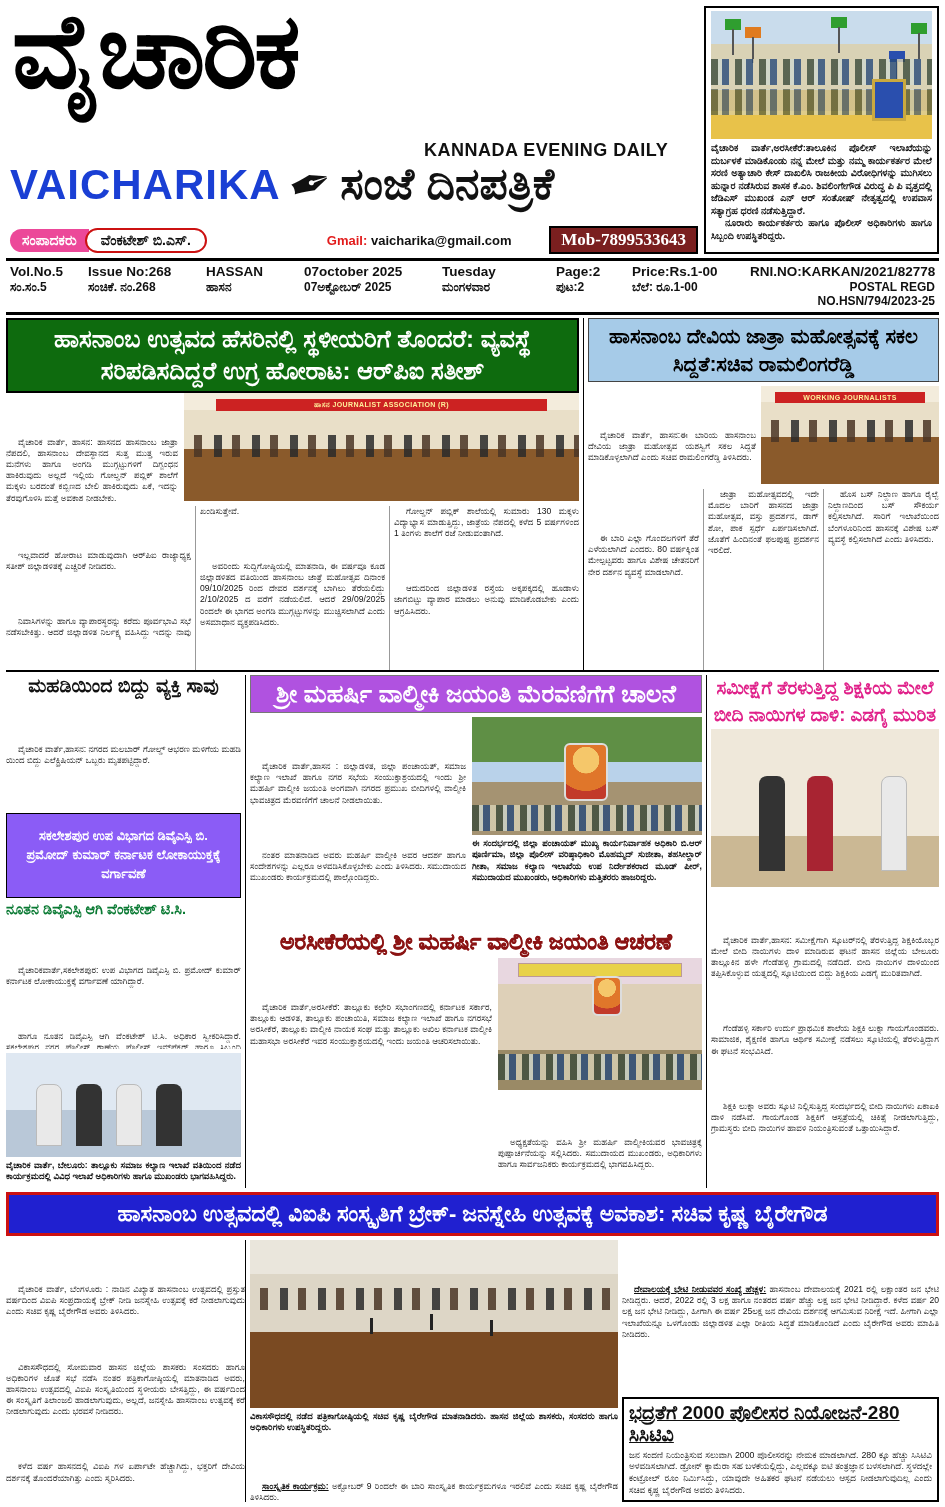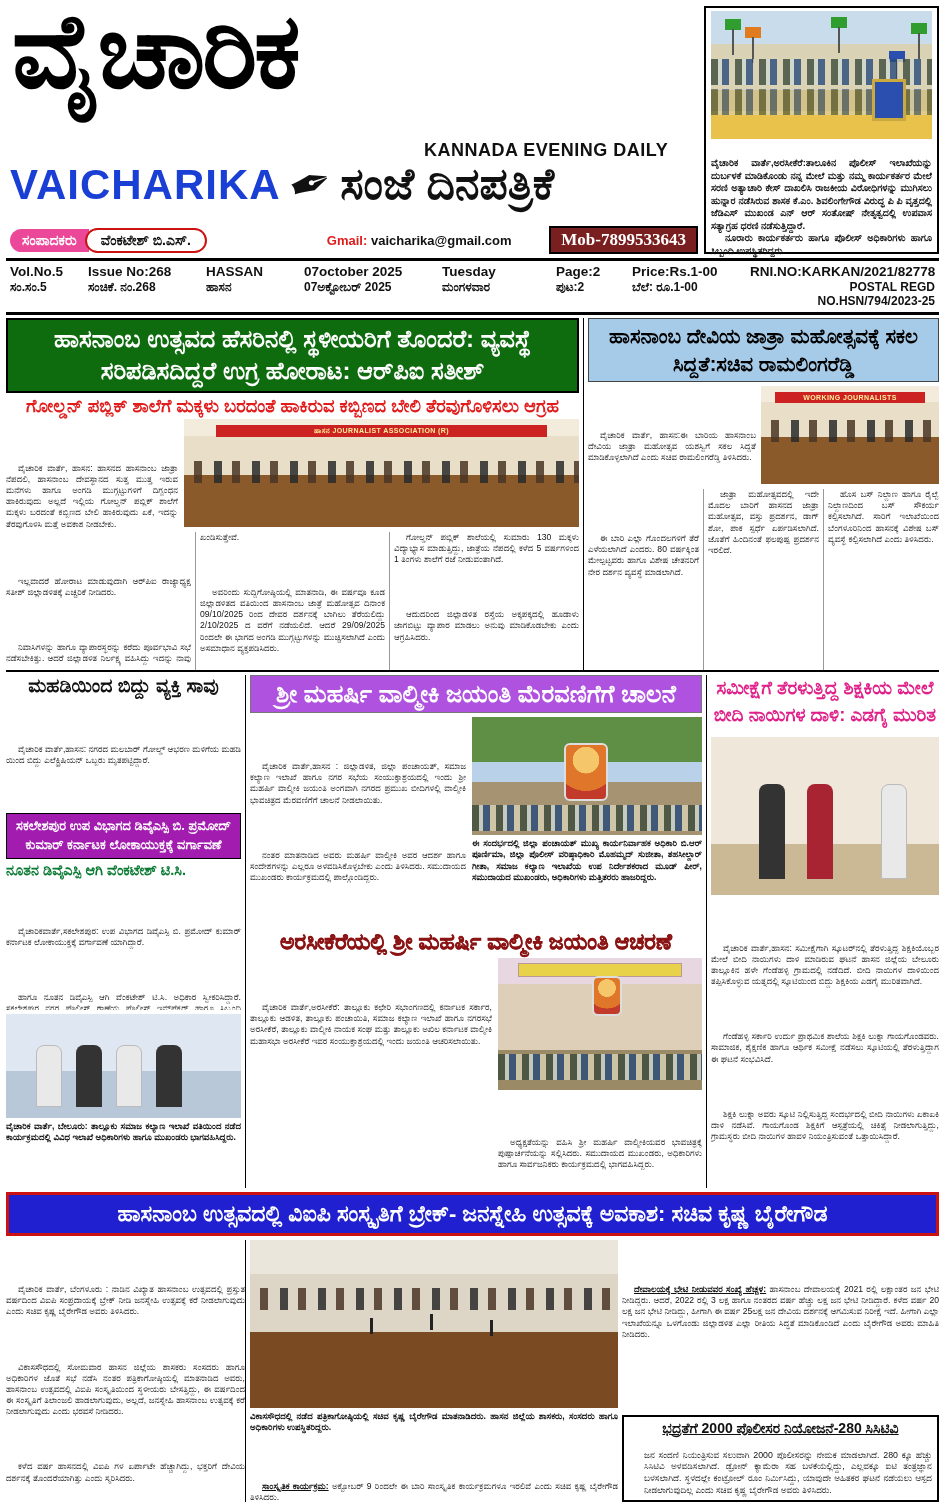--- a/index.html
+++ b/index.html
@@ -23,21 +23,21 @@
   .kn-subtitle { font-size:44px; font-weight:900; line-height:1; }
   .editor-row { position:absolute; left:4px; top:222px; width:688px; display:flex; align-items:center; }
   .editor-pill { background:#ec4899; color:#fff; font-weight:800; font-size:14px; padding:3px 12px; border-radius:14px 0 0 14px; }
   .editor-name { border:2px solid #cc1111; border-radius:14px; padding:2px 14px; font-weight:800; font-size:14px; margin-left:-4px; background:#fff; }
   .gmail-wrap { margin-left:120px; font-size:13px; font-weight:700; }
   .gmail-label { color:#e21b1b; }
   .mob-box { margin-left:auto; background:#7a1f1f; color:#fff; border:2px solid #000; font-family:"Liberation Serif", serif; font-weight:700; font-size:17px; padding:2px 10px; }
   .mast-photo-box { position:absolute; right:0; top:2px; width:235px; height:248px; border:2px solid #000; padding:3px 5px; background:#fff; }
   .ph { position:relative; overflow:hidden; width:100%; }
   .mast-photo { height:128px; }
-  .mast-caption { font-size:9.5px; line-height:1.32; text-align:justify; font-weight:600; margin-top:18px; }
+  .mast-caption { font-size:9.5px; line-height:1.32; text-align:justify; font-weight:600; margin-top:3px; }
   .mast-caption p + p { text-indent:14px; }
   
   .ph-protest { background:linear-gradient(#c9dcec 0 26%, #d9d2b5 26% 62%, #caa94d 62% 78%, #e8c24a 78% 100%); }
   .flag { position:absolute; width:16px; height:11px; background:#2f9e2f; }
   .flag:after { content:""; position:absolute; left:7px; top:10px; width:2px; height:26px; background:#555; }
   .flag.saffron { background:#e07b1f; }
   .flag.blue { background:#2a4fae; }
   .crowd { position:absolute; left:0; right:0; height:26px; background:repeating-linear-gradient(90deg,#3a4a3a 0 7px,#cfd8cf 7px 11px,#274a7a 11px 18px,#d9d2b5 18px 24px); opacity:.8; }
   .portrait { position:absolute; width:34px; height:42px; background:#2a4fae; border:3px solid #caa93f; }
   .banner-strip { position:absolute; left:8%; right:8%; top:6px; background:#cc2222; color:#ffee99; font-size:7px; font-weight:700; text-align:center; padding:2px 0; letter-spacing:.4px; }
@@ -74,48 +74,48 @@
   .a1-photo { flex:1; height:108px; }
   .art2 { flex:1; display:flex; flex-direction:column; }
   .blue-box { background:#a6cbe8; border:1px solid #444; color:#000; text-align:center; font-size:20px; font-weight:800; line-height:1.4; padding:3px 2px; }
   .a2-mid { display:flex; gap:5px; height:100px; margin:4px 0 3px; }
   .a2-mid .body-txt { flex:1; }
   .a2-photo { width:178px; height:98px; }
   
   .mid-section { display:flex; gap:4px; height:518px; border-top:2px solid #000; padding-top:3px; }
   .mid-left { width:240px; border-right:1px solid #000; padding-right:4px; }
   .h-plain { font-size:19px; font-weight:900; text-align:center; margin-bottom:3px; }
-  .navy-box { background:#a21caf; color:#fff; border:1px solid #000; font-size:13px; font-weight:800; text-align:center; line-height:1.45; padding:3px; margin:5px 0 3px; }
+  .navy-box { background:#8b5cf6; color:#fff; border:1px solid #000; font-size:13px; font-weight:800; text-align:center; line-height:1.45; padding:13px; margin:5px 0 3px; }
   .green-subhead { color:#0a7a33; font-size:14.5px; font-weight:800; text-align:left; margin-bottom:3px; }
   .mid-left .photo-b { height:104px; margin:4px 0 3px; }
   .mid-center { width:457px; border-right:1px solid #000; padding-right:4px; }
   .purple-box { background:#b052e0; color:#fff; border:1px solid #777; text-align:center; font-size:24px; font-weight:800; padding:4px 2px; }
   .a5-row { display:flex; gap:6px; margin-top:4px; height:208px; }
   .a5-row .body-txt { width:216px; }
   .a5-right { flex:1; display:flex; flex-direction:column; gap:3px; }
   .a5-photo { height:118px; }
   .maroon-head { color:#8b1414; font-size:22px; font-weight:900; text-align:center; margin:4px 0 3px; -webkit-text-stroke:.4px #8b1414; }
   .a6-row { display:flex; gap:6px; height:212px; }
   .a6-row .body-txt { flex:1; }
   .a6-photo-wrap { width:204px; display:flex; flex-direction:column; gap:3px; }
   .a6-photo { height:132px; }
   .mid-right { flex:1; }
-  .magenta-head { color:#e0218a; font-size:18.5px; font-weight:900; text-align:center; line-height:1.45; margin-bottom:8px; }
+  .magenta-head { color:#e0218a; font-size:18.5px; font-weight:900; text-align:center; line-height:1.45; margin-bottom:0; }
   .a7-photo { height:158px; margin-bottom:4px; }
   
   .banner-box { border:3px solid #cc1111; background:#2020d0; color:#fff; text-align:center; font-size:22px; font-weight:800; padding:6px 2px; margin:4px 0; }
   .bottom-section { display:flex; gap:4px; height:262px; }
   .bot-left { width:240px; border-right:1px solid #000; }
   .bot-mid { width:368px; display:flex; flex-direction:column; gap:3px; }
   .bot-photo { height:168px; }
   .bot-right { flex:1; display:flex; flex-direction:column; }
   .inline-head { font-weight:800; text-decoration:underline; }
   .boxed-item { border:2px solid #000; padding:3px 5px; margin-top:3px; }
-  .boxed-head { font-size:14px; font-weight:900; text-align:center; text-decoration:underline; margin-bottom:13px; }
-  .boxed-body { font-size:8.8px; line-height:1.35; text-align:justify;margin-left:15px; }
+  .boxed-head { font-size:19px; font-weight:900; text-decoration:underline; margin-bottom:4px; }
+  .boxed-body { font-size:8.8px; line-height:1.35; text-align:justify; }
 </style>
 </head>
 <body>
 
 <div class="page">
 
   <div class="masthead">
     <div class="mast-title">ವೈಚಾರಿಕ</div>
     <div class="eng-daily">KANNADA EVENING DAILY</div>
     <div class="brand-row">
@@ -170,21 +170,20 @@
       <span>ಪುಟ:2</span>
       <span>ಬೆಲೆ: ರೂ.1-00</span>
       <span class="c-right">POSTAL REGD NO.HSN/794/2023-25</span>
     </div>
   </div>
 
   <div class="top-section">
 
     <div class="art1">
       <div class="green-box">ಹಾಸನಾಂಬ ಉತ್ಸವದ ಹೆಸರಿನಲ್ಲಿ ಸ್ಥಳೀಯರಿಗೆ ತೊಂದರೆ: ವ್ಯವಸ್ಥೆ ಸರಿಪಡಿಸದಿದ್ದರೆ ಉಗ್ರ ಹೋರಾಟ: ಆರ್‌ಪಿಐ ಸತೀಶ್</div>
-      <div class="red-subhead">ಗೋಲ್ಡನ್ ಪಬ್ಲಿಕ್ ಶಾಲೆಗೆ ಮಕ್ಕಳು ಬರದಂತೆ ಹಾಕಿರುವ ಕಬ್ಬಿಣದ ಬೇಲಿ ತೆರವುಗೊಳಿಸಲು ಆಗ್ರಹ</div>
       <div class="a1-mid">
         <div class="body-txt">
           <p>ವೈಚಾರಿಕ ವಾರ್ತೆ, ಹಾಸನ: ಹಾಸನದ ಹಾಸನಾಂಬ ಜಾತ್ರಾ ನೆಪದಲಿ, ಹಾಸನಾಂಬ ದೇವಸ್ಥಾನದ ಸುತ್ತ ಮುತ್ತ ಇರುವ ಮನೆಗಳು ಹಾಗೂ ಅಂಗಡಿ ಮುಗ್ಗಟ್ಟುಗಳಿಗೆ ದಿಗ್ಬಂಧನ ಹಾಕಿರುವುದು ಅಲ್ಲದೆ ಇಲ್ಲಿಯ ಗೋಲ್ಡನ್ ಪಬ್ಲಿಕ್ ಶಾಲೆಗೆ ಮಕ್ಕಳು ಬರದಂತೆ ಕಬ್ಬಿಣದ ಬೇಲಿ ಹಾಕಿರುವುದು ಏಕೆ, ಇದನ್ನು ತೆರವುಗೊಳಿಸಿ ಮತ್ತೆ ಅವಕಾಶ ನೀಡಬೇಕು.</p>
         </div>
         <div class="ph a1-photo ph-dais">
           <div class="banner-strip">
             <span>ಹಾಸನ</span>
             <span>JOURNALIST ASSOCIATION (R)</span>
           </div>
           <div class="heads" style="top:42px;"></div>

